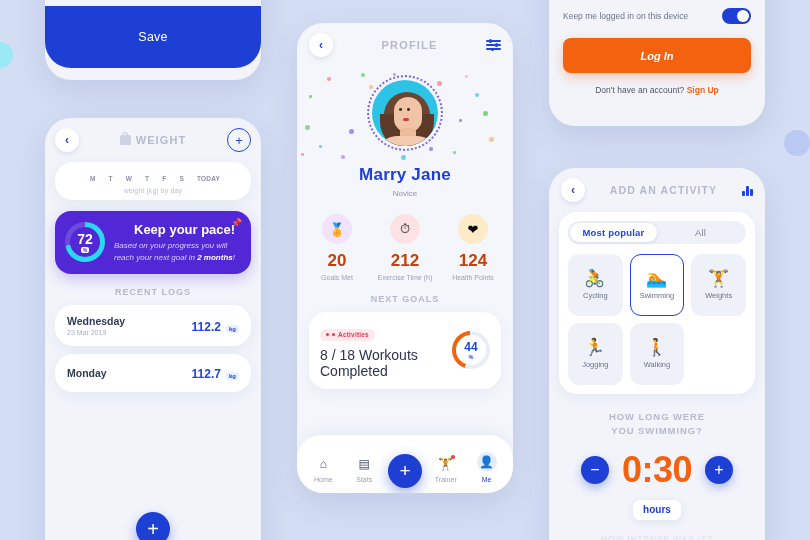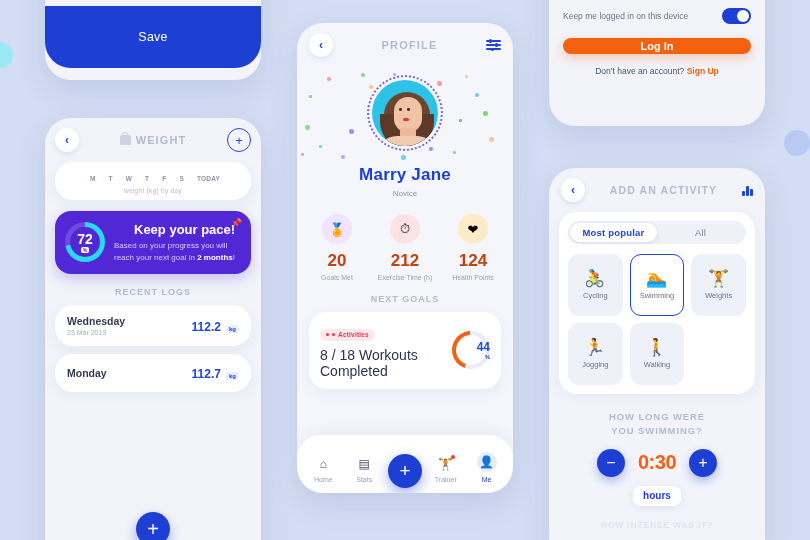--- a/index.html
+++ b/index.html
@@ -85,21 +85,21 @@
   }
   .ring { width: 40px; height: 40px; border-radius: 50%; flex-shrink: 0; position: relative;
     background: conic-gradient(#2ad8f0 0deg 259deg, rgba(255,255,255,.16) 259deg 360deg); }
   .ring:after {
     content:""; position: absolute; inset: 5px; background: #5228d6; border-radius: 50%;
   }
   .ring-txt { position: absolute; inset: 0; display:flex; flex-direction:column; align-items:center; justify-content:center; z-index:2; }
   .ring-num { color: #fff; font-size: 14px; font-weight: bold; line-height: 1; }
   .ring-pct { color: #5228d6; background:#fff; font-size: 5px; font-weight: bold; border-radius:2px; padding:0 2px; margin-top:1px;}
   .pace-h { color: #fff; font-size: 13px; font-weight: bold; margin-bottom: 3px; margin-left: 20px; }
-  .pace-p { color: #d7ccf8; font-size: 8px; line-height: 1.45; }
+  .pace-p { color: #d7ccf8; font-size: 8px; line-height: 1.45; font-style: italic; }
   .pace-p b { color: #fff; margin-top: 20px; }
   .pace-pin { position: absolute; right: 8px; top: 7px; font-size: 9px; color: #cbbcf7; }
 
   .sec-title { text-align: center; color: #b4bacd; font-size: 9px; font-weight: bold; letter-spacing: 1px; margin: 13px 0 8px; }
   .log-row { margin: 0 10px 8px; padding: 10px 12px; display: flex; align-items: center; justify-content: space-between; }
   .log-day { font-size: 10.5px; color: #313a52; font-weight: bold; }
   .log-date { font-size: 7px; color: #a6adbf; margin-top: 2px; }
   .log-val { font-size: 12px; color: #2145d8; font-weight: bold; }
   .kg { font-size: 6px; color: #2145d8; background: #e7eefc; border-radius: 3px; padding: 1px 3px; margin-left: 5px; font-weight:bold;}
 
@@ -150,21 +150,21 @@
   .stat-num { font-size: 17px; color: #c2410c; font-weight: bold; }
   .stat-lab { font-size: 7px; color: #9aa1b4; margin-top: 3px; }
 
   .goal-card { margin: 8px 12px 0; padding: 10px 11px; display: flex; align-items: center; justify-content: space-between; }
   .badge { display:inline-flex; align-items:center; gap:3px; background:#fde8ec; color:#e23b55; font-size:6.5px; font-weight:bold; border-radius:8px; padding:2.5px 6px; margin-bottom:6px; letter-spacing:.2px;}
   .badge .d { width:3px;height:3px;border-radius:50%;background:#e23b55; display:inline-block;}
   .goal-txt { font-size: 14px; color: #2b3350; }
   .ring-o { width: 38px; height: 38px; border-radius: 50%; position: relative; flex-shrink:0;
     background: conic-gradient(from 200deg, #f4610f 0deg 158deg, #e9edf7 158deg 360deg); }
   .ring-o:after { content:""; position:absolute; inset:4px; background:#fff; border-radius:50%; }
-  .ring-o-txt { position:absolute; inset:0; display:flex; flex-direction:column; align-items:flex-end; justify-content:center; z-index:2;}
+  .ring-o-txt { position:absolute; inset:0; display:flex; flex-direction:column; align-items:center; justify-content:center; z-index:2;}
   .ring-o-num { color:#2145d8; font-size:12px; font-weight:bold; line-height:1;}
   .ring-o-pct { color:#2145d8; font-size:5.5px; font-weight:bold; margin-top:1px;}
 
   .navbar {
     position: absolute; left: 0; right: 0; bottom: 0; height: 58px;
     background: #fff; border-radius: 24px 24px 26px 26px;
     display: flex; align-items: flex-end; padding: 0 6px 10px;
     box-shadow: 0 -3px 14px rgba(60,80,140,.07);
   }
   .nav-i { flex: 1; text-align: center; position: relative; }
@@ -181,23 +181,24 @@
   }
 
   
   #panel-login { left: 549px; top: -70px; width: 216px; height: 196px; }
   .login-pad { padding: 78px 14px 0; }
   .keep-row { display:flex; align-items:center; justify-content:space-between; margin-bottom: 14px; }
   .keep-lab { font-size: 8.5px; color: #6b7387; }
   .toggle { width: 29px; height: 16px; border-radius: 8px; background: #1d3fd4; position: relative; }
   .toggle:after { content:""; position:absolute; width:12px;height:12px;border-radius:50%;background:#fff; top:2px; right:2px; }
   .login-btn {
-    background: #f4610f; color: #fff; height: 16px; border-radius: 8px;
+    background: #f4610f; color: #fff; height: 35px; border-radius: 8px;
     display:flex; align-items:center; justify-content:center; font-size: 11px; font-weight:bold;
     box-shadow: 0 4px 12px rgba(244,97,15,.3);
+    font-style: italic;
   }
   .login-foot { text-align: center; margin-top: 12px; font-size: 8.5px; color: #4d5costa; color:#4d5568; }
   .login-foot b { color: #f4610f; }
 
   
   #panel-act { left: 549px; top: 168px; width: 216px; height: 400px; }
   .a-header { display:flex; align-items:center; height: 44px; padding: 0 12px; }
   .a-title { flex:1; text-align:center; color:#b4bacd; font-size: 10.5px; font-weight:bold; letter-spacing:1.1px; }
   .bars-ic { display:flex; align-items:flex-end; gap:1.6px; height:12px; }
   .bars-ic i { width:2.6px; background:#2145d8; border-radius:1px; }
@@ -209,21 +210,21 @@
     border: 1.6px solid transparent;
   }
   .a-tile.sel { background:#fff; border-color:#2145d8; }
   .a-ic { font-size: 17px; color:#4b5670; line-height:1; }
   .a-tile.sel .a-ic { color:#f4610f; }
   .a-lab { font-size: 7.5px; color:#6b7387; }
 
   .dur-q { text-align:center; color:#b4bacd; font-size:9.5px; font-weight:bold; letter-spacing:.9px; line-height:1.45; margin-top:16px; }
   .dur-row { display:flex; align-items:center; justify-content:center; gap:13px; margin-top: 11px; }
   .dur-btn { width:28px;height:28px;border-radius:50%;background:#1d3fd4;color:#fff;display:flex;align-items:center;justify-content:center;font-size:16px; box-shadow:0 4px 10px rgba(29,63,212,.32);}
-  .dur-val { font-size: 20px; color:#f4610f; font-weight:bold; letter-spacing:-.5px; }
+  .dur-val { font-size: 36px; color:#f4610f; font-weight:bold; letter-spacing:-.5px; }
   .dur-unit { margin: 9px auto 0; width: 48px; height: 20px; background:#fff; border-radius:7px; display:flex;align-items:center;justify-content:center; font-size:10px; color:#1d3fd4; font-weight:bold; box-shadow:0 2px 8px rgba(60,80,140,.1);}
   .dur-next { text-align:center; color:#dfe4f0; font-size:8.5px; font-weight:bold; letter-spacing:.8px; margin-top: 14px; }
 </style>
 </head>
 <body>
 
 <div class="deco-circle deco-left"></div>
 <div class="deco-circle deco-right"></div>
 
 <div class="phone" id="panel-save">

